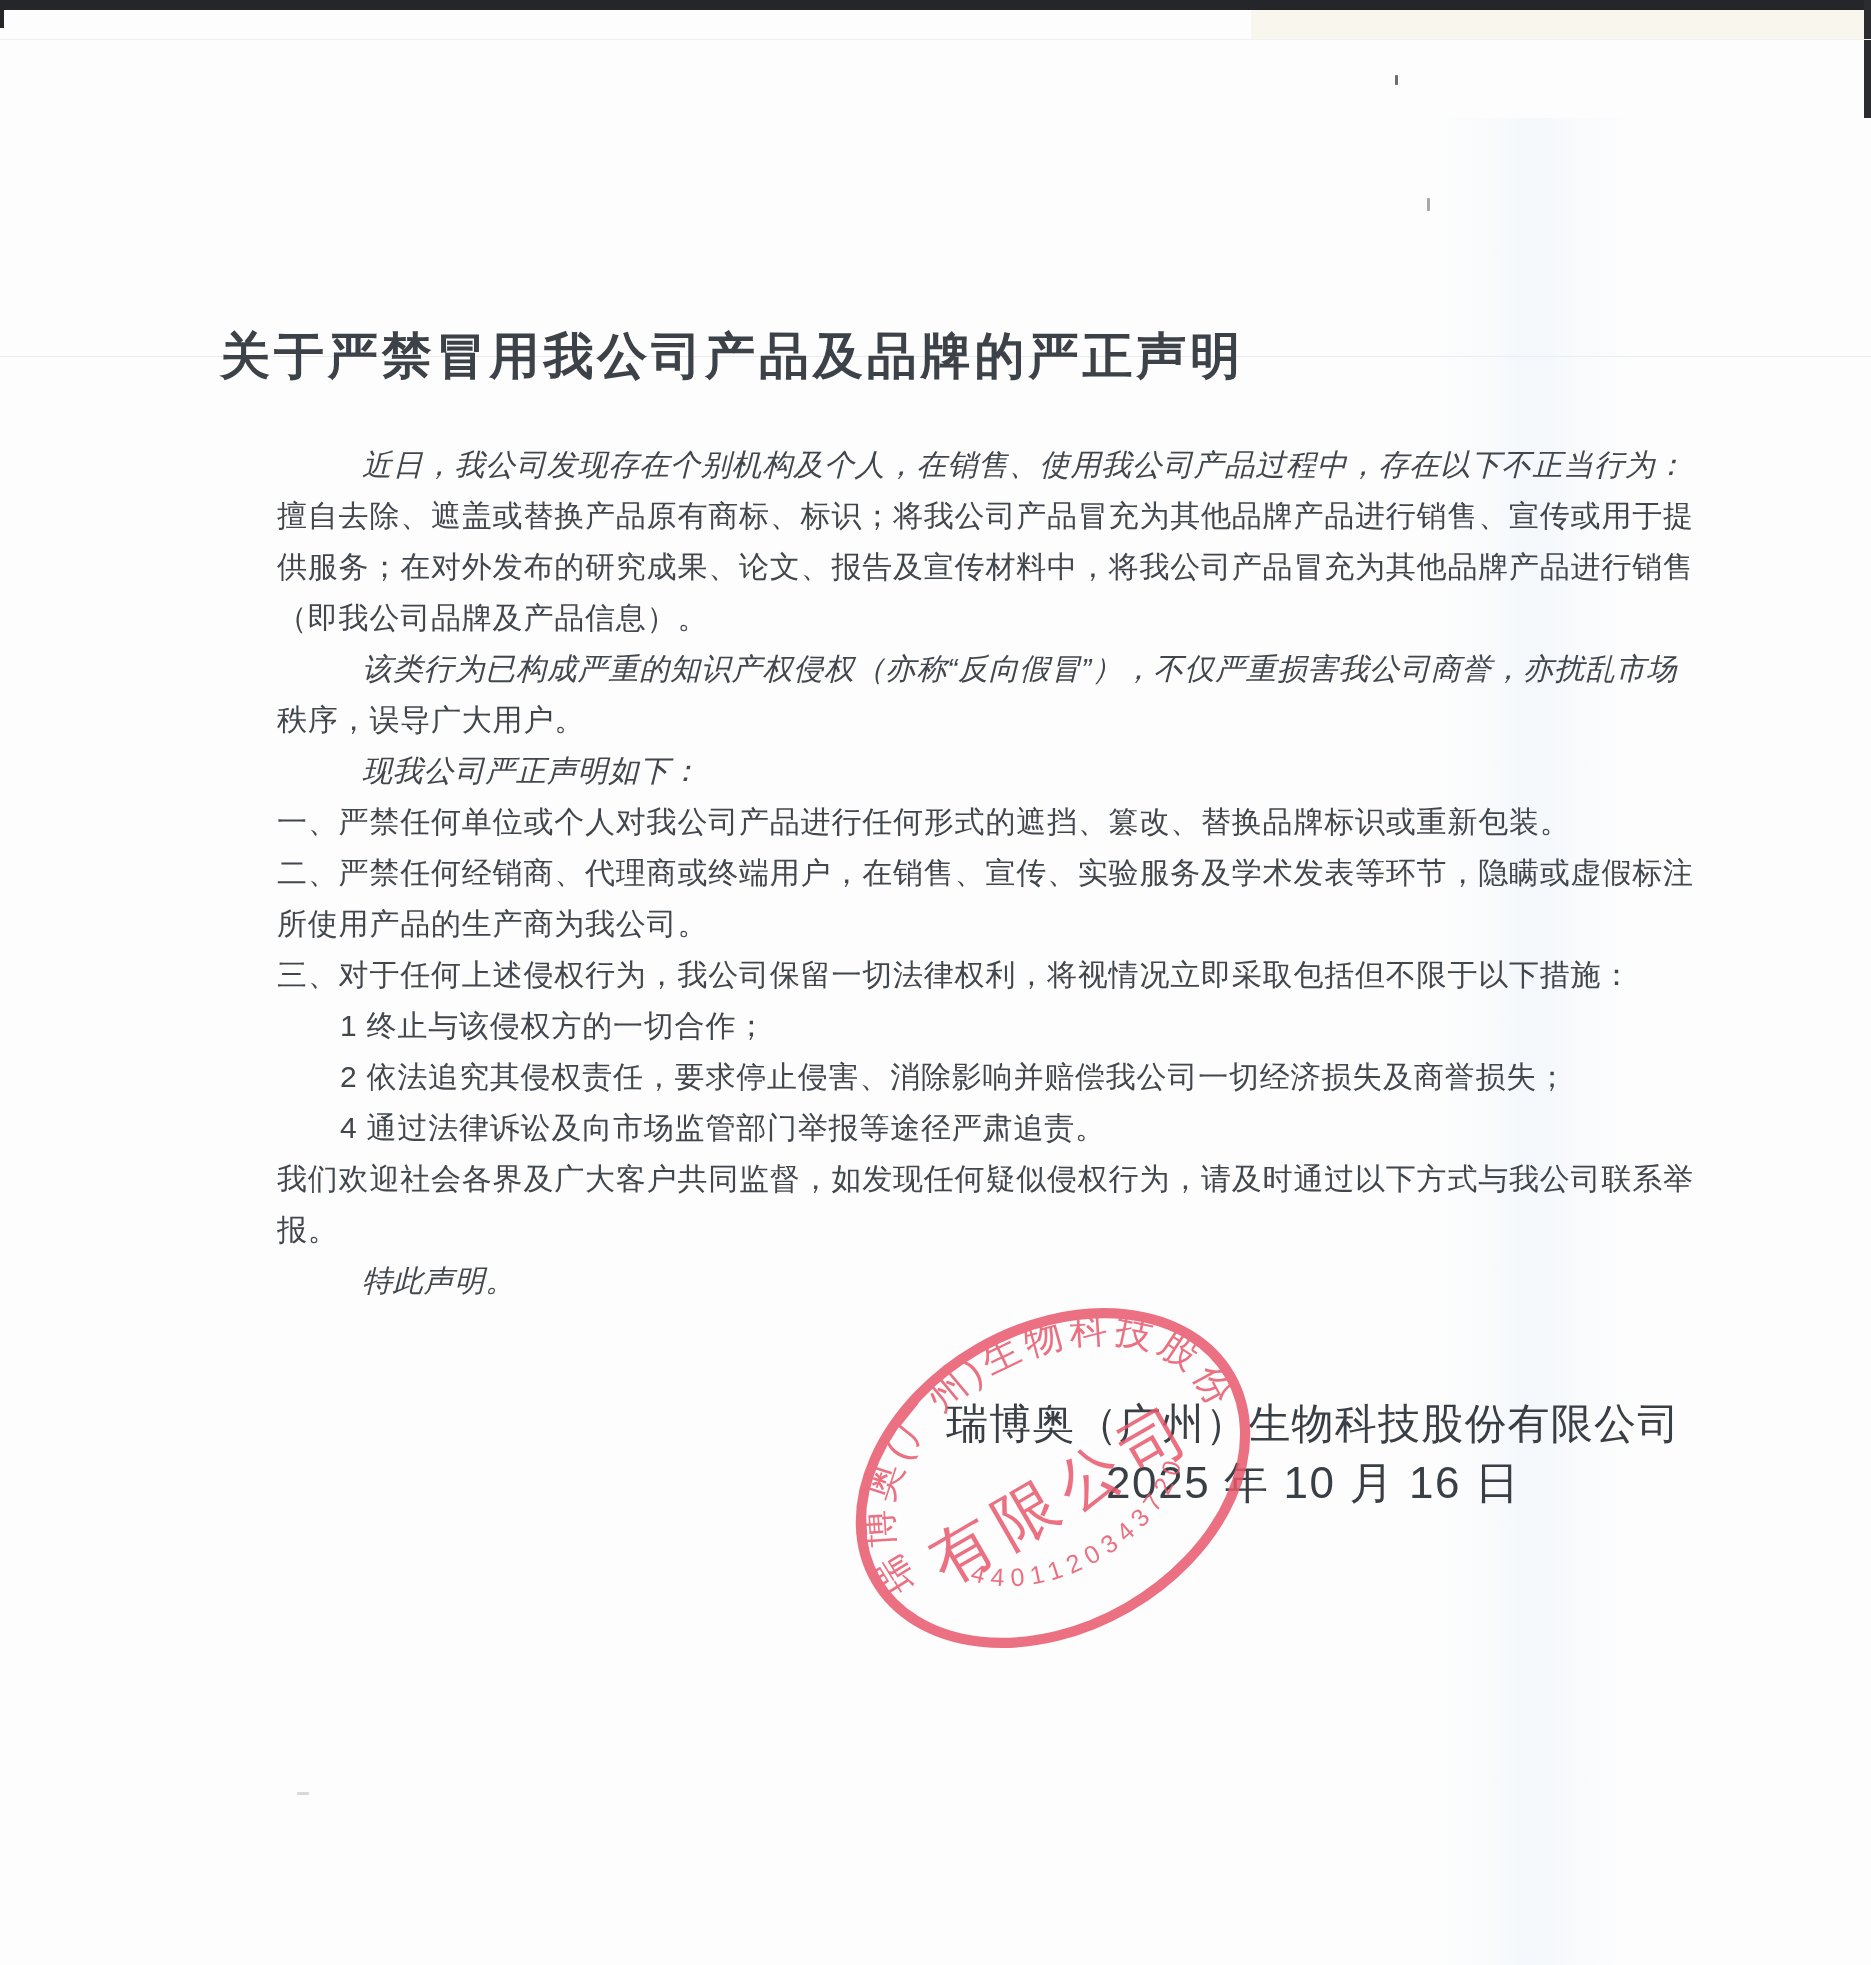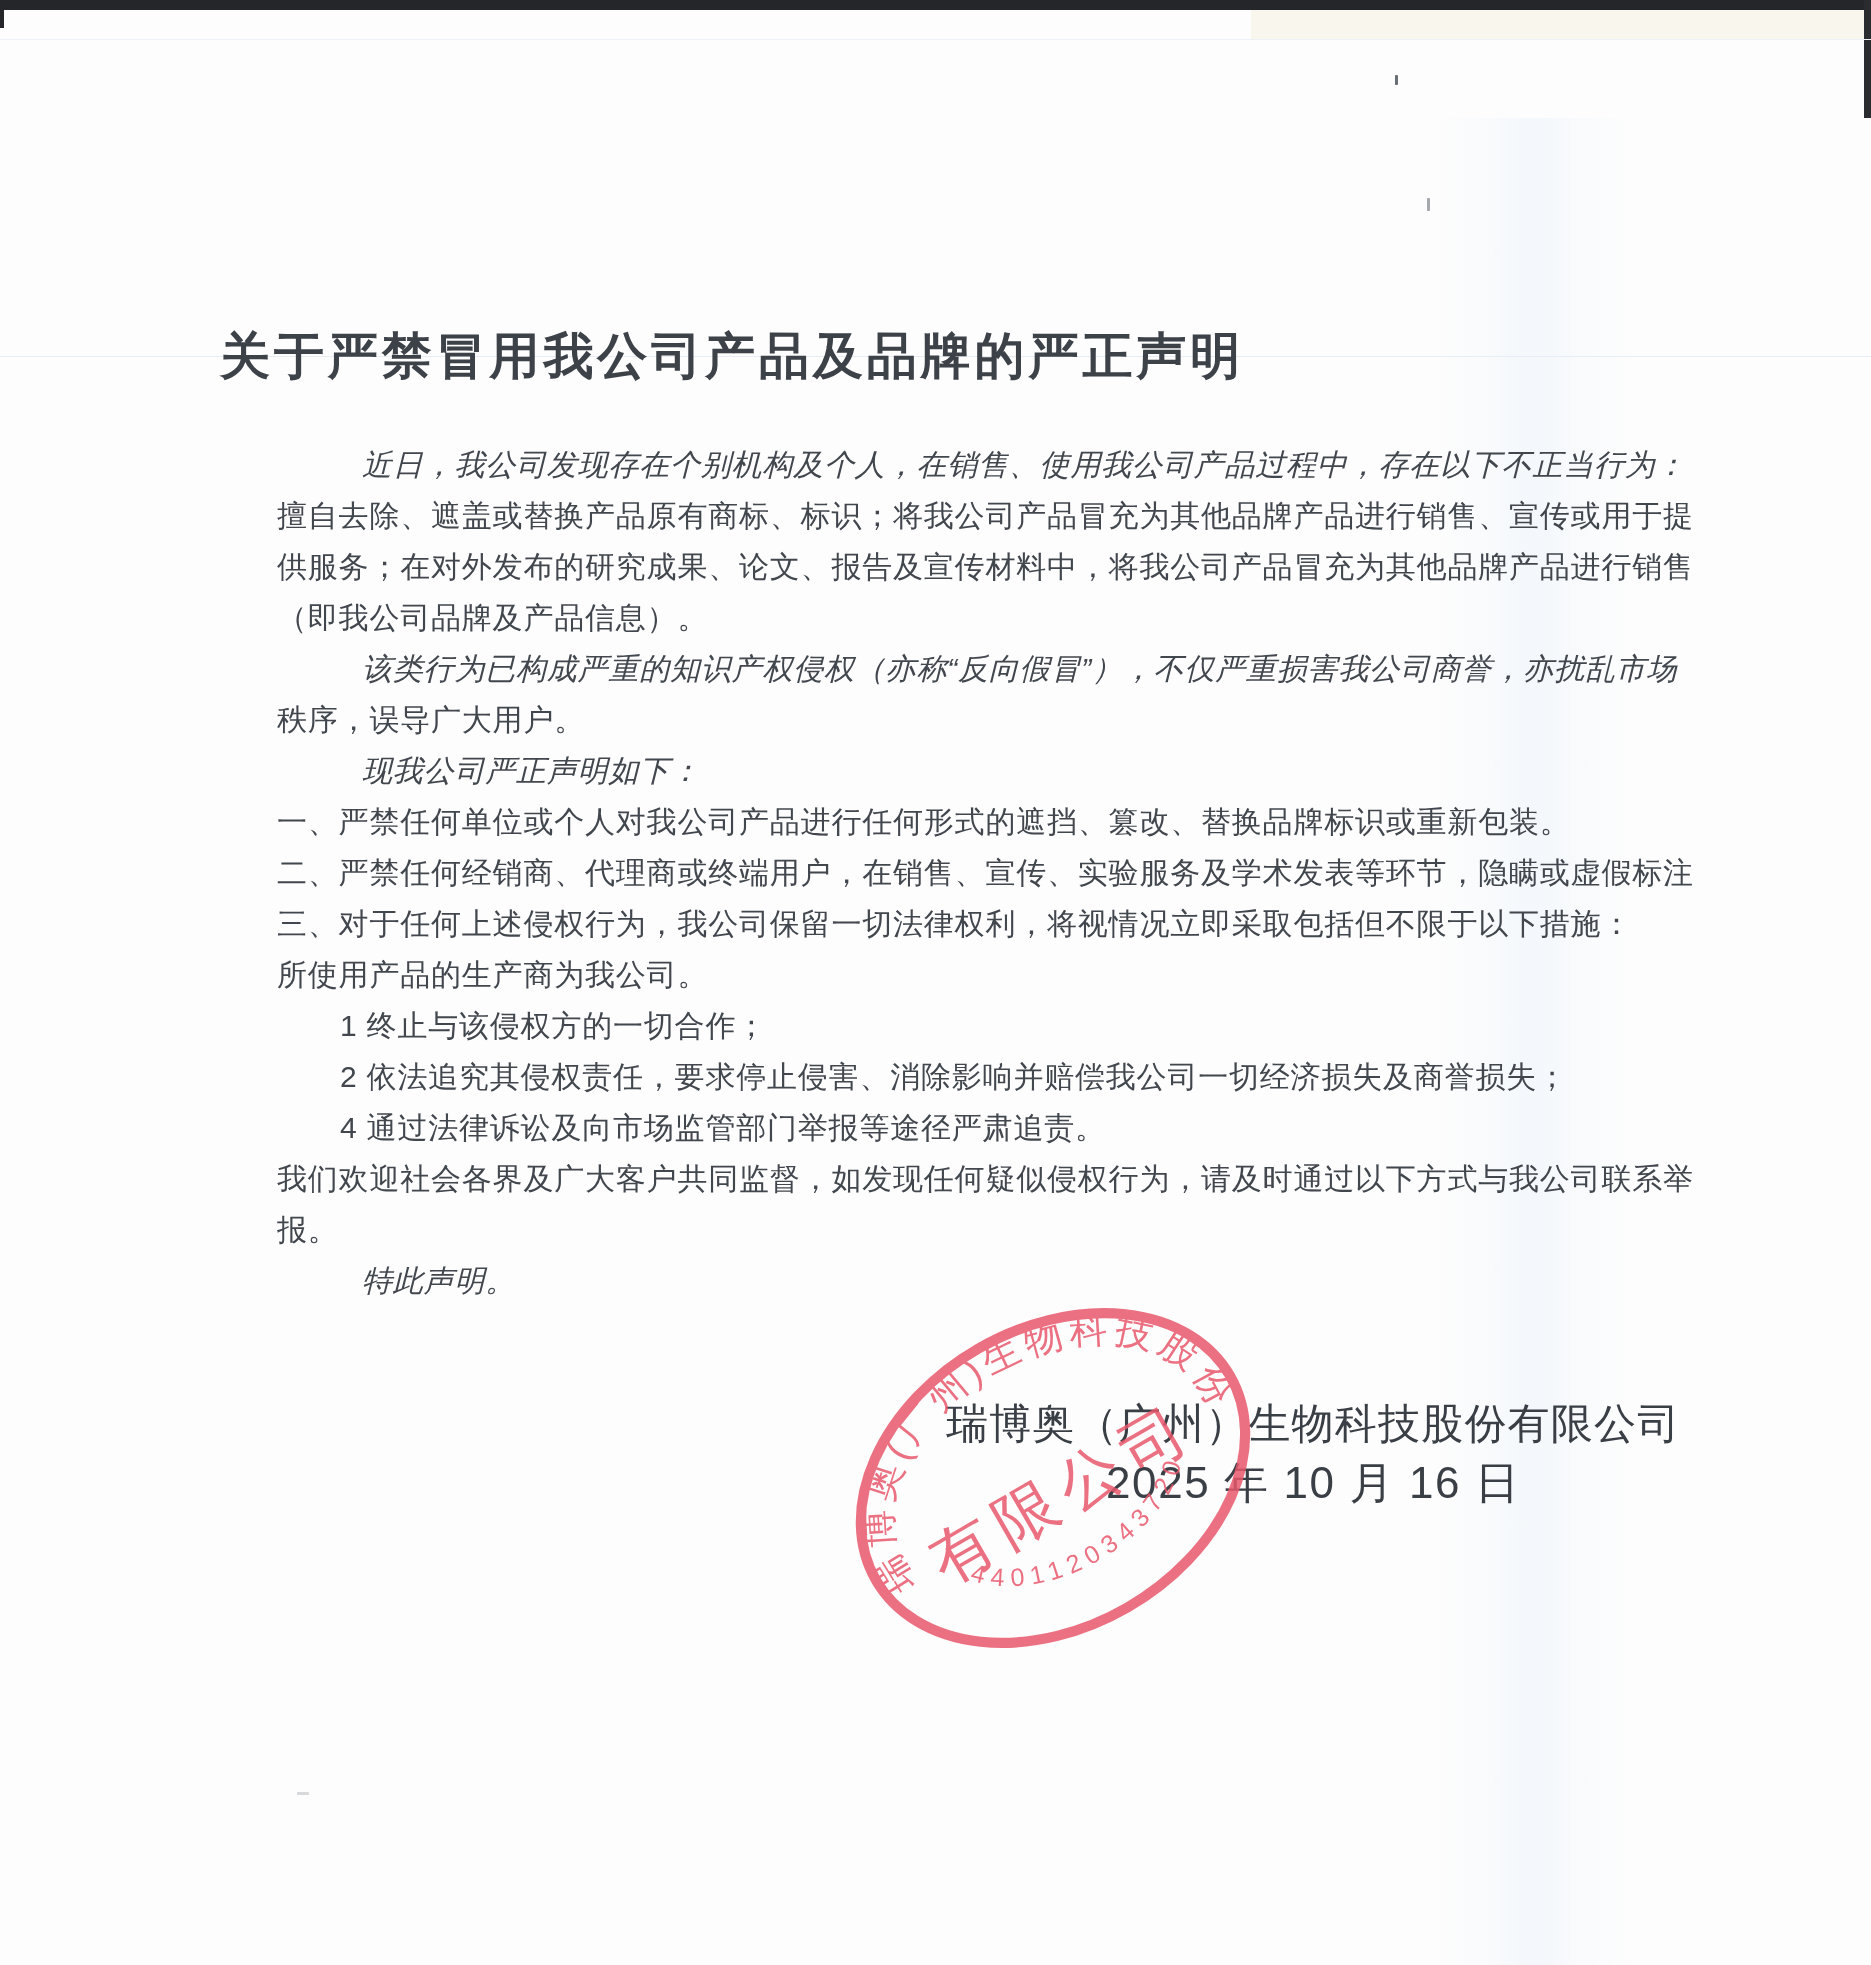--- a/index.html
+++ b/index.html
@@ -67,22 +67,22 @@
   <div class="doc-body">
     <div class="doc-line indent">近日，我公司发现存在个别机构及个人，在销售、使用我公司产品过程中，存在以下不正当行为：</div>
     <div class="doc-line">擅自去除、遮盖或替换产品原有商标、标识；将我公司产品冒充为其他品牌产品进行销售、宣传或用于提</div>
     <div class="doc-line">供服务；在对外发布的研究成果、论文、报告及宣传材料中，将我公司产品冒充为其他品牌产品进行销售</div>
     <div class="doc-line">（即我公司品牌及产品信息）。</div>
     <div class="doc-line indent">该类行为已构成严重的知识产权侵权（亦称“反向假冒”），不仅严重损害我公司商誉，亦扰乱市场</div>
     <div class="doc-line">秩序，误导广大用户。</div>
     <div class="doc-line indent">现我公司严正声明如下：</div>
     <div class="doc-line">一、严禁任何单位或个人对我公司产品进行任何形式的遮挡、篡改、替换品牌标识或重新包装。</div>
     <div class="doc-line">二、严禁任何经销商、代理商或终端用户，在销售、宣传、实验服务及学术发表等环节，隐瞒或虚假标注</div>
+    <div class="doc-line">所使用产品的生产商为我公司。</div>
     <div class="doc-line">三、对于任何上述侵权行为，我公司保留一切法律权利，将视情况立即采取包括但不限于以下措施：</div>
-    <div class="doc-line">所使用产品的生产商为我公司。</div>
     <div class="doc-line indent-item">1 终止与该侵权方的一切合作；</div>
     <div class="doc-line indent-item">2 依法追究其侵权责任，要求停止侵害、消除影响并赔偿我公司一切经济损失及商誉损失；</div>
     <div class="doc-line indent-item">4 通过法律诉讼及向市场监管部门举报等途径严肃追责。</div>
     <div class="doc-line">我们欢迎社会各界及广大客户共同监督，如发现任何疑似侵权行为，请及时通过以下方式与我公司联系举</div>
     <div class="doc-line">报。</div>
     <div class="doc-line indent">特此声明。</div>
   </div>
 
   <div class="sig-company">瑞博奥（广州）生物科技股份有限公司</div>
   <div class="sig-date">2025 年 10 月 16 日</div>

